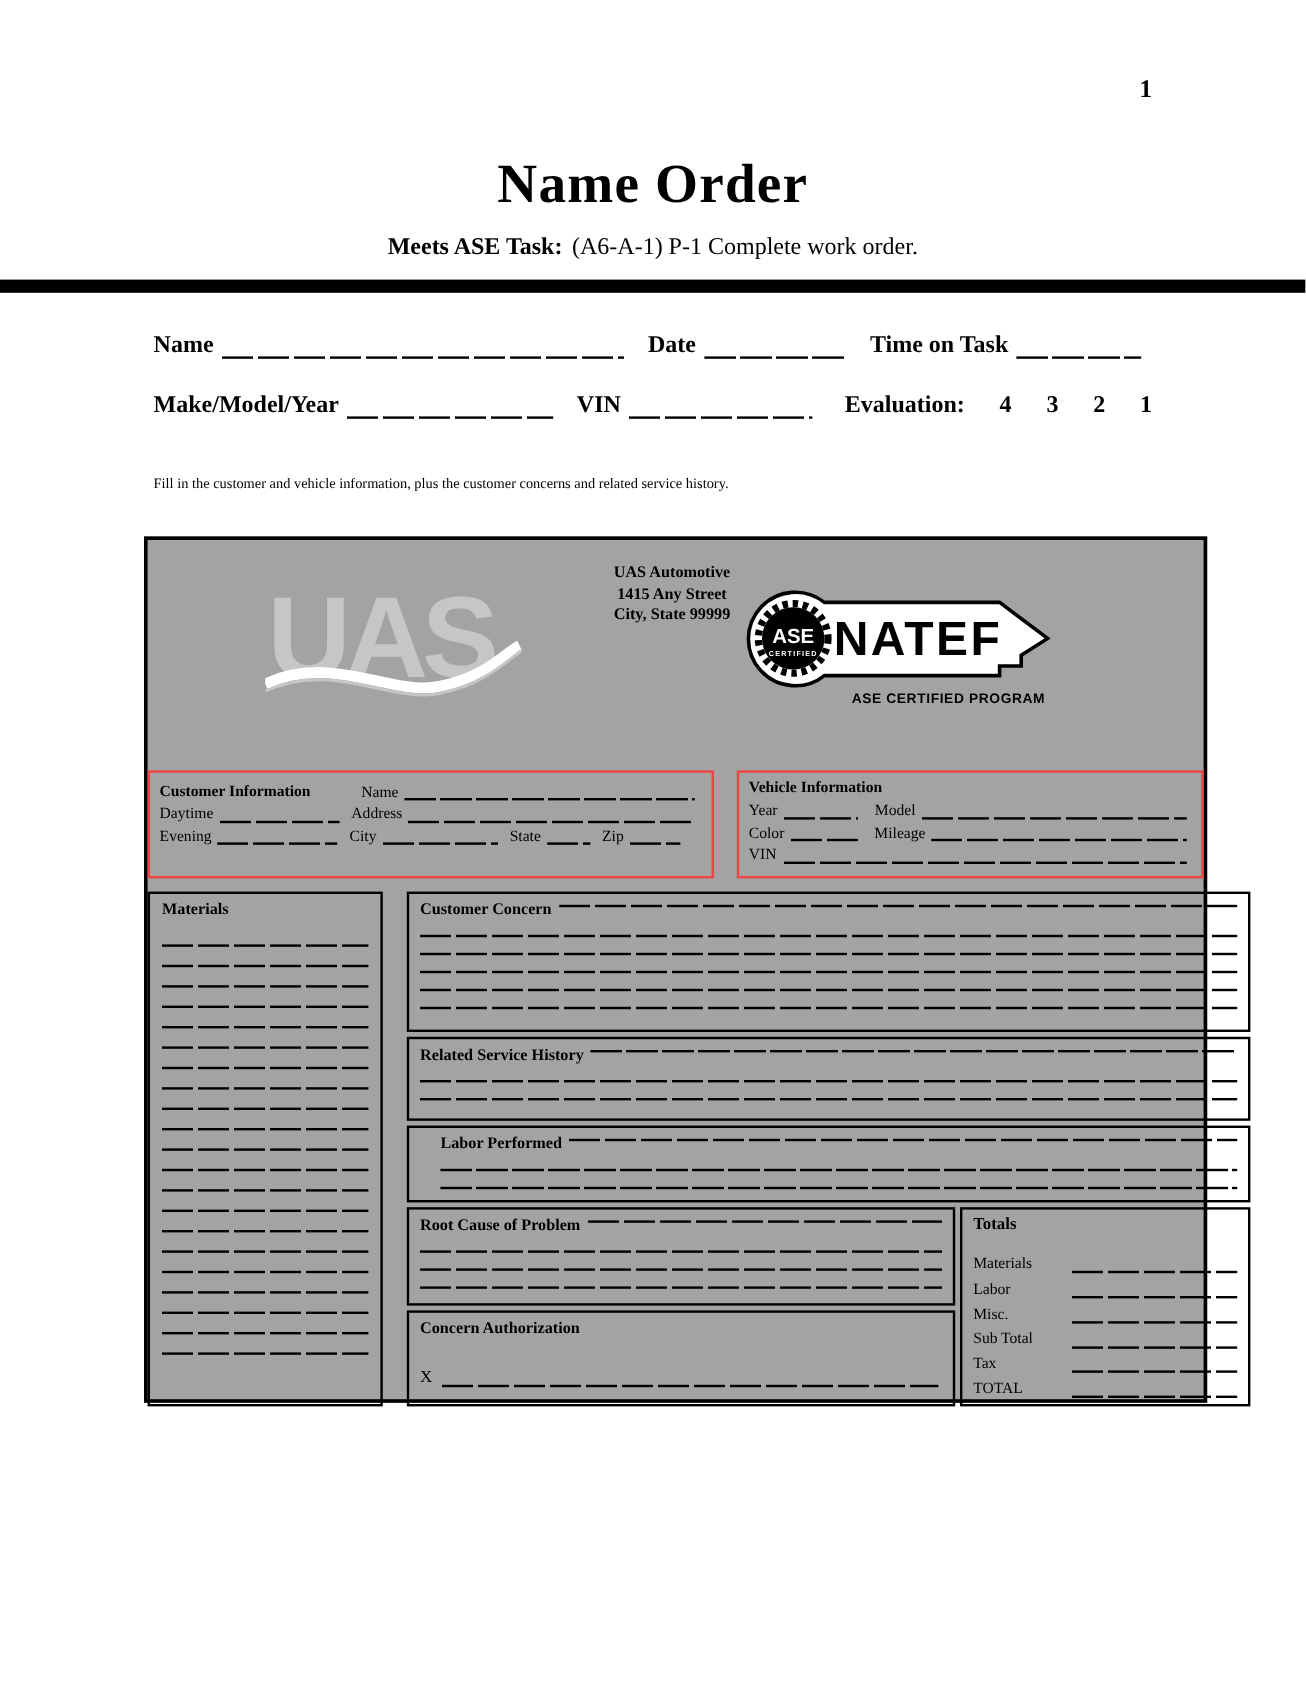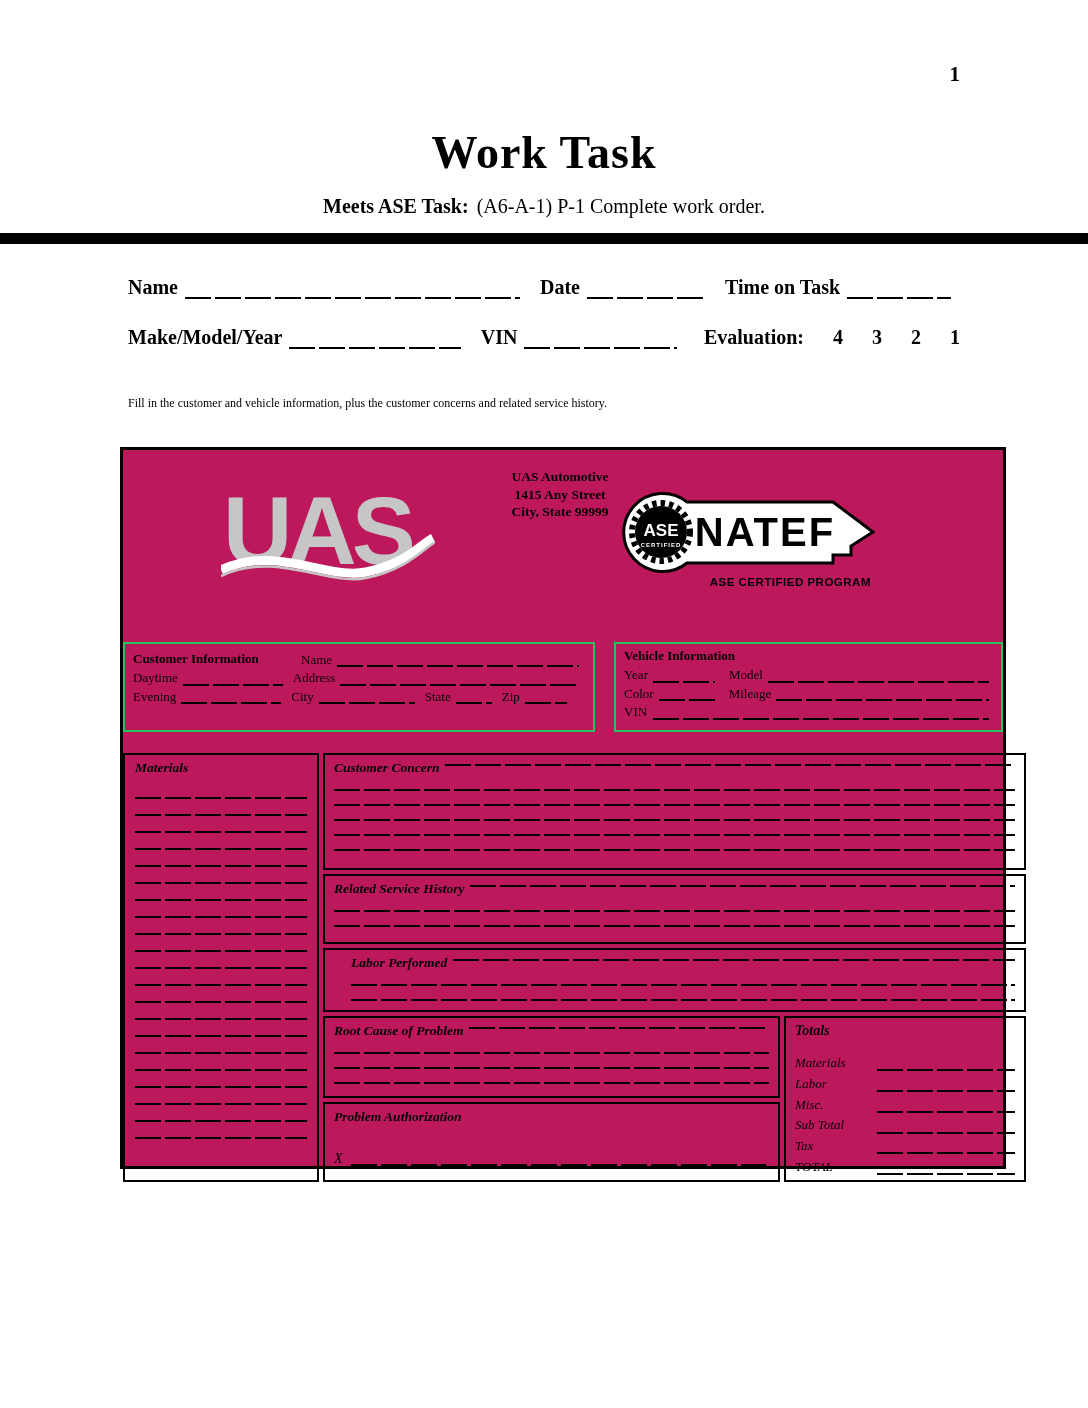--- a/index.html
+++ b/index.html
@@ -34,36 +34,36 @@
   }
   .line { display:inline-block; height:6px; }
   .ml { margin-left:20px; }
   .mr { margin-right:7px; }
 
   .evalnum { font-weight:bold; margin-left:29px; line-height:1.15; }
 
   .instructions { margin:46px 140px 0 128px; font-size:12px; line-height:1.35; width:815px; }
 
   
-  .form-box { margin:36px 0 0 120px; width:886px; height:722px; border:3px solid #000; background:#be185d; }
+  .form-box { margin:36px 0 0 120px; width:886px; height:722px; border:3px solid #000; background:#a3a3a3; }
 
   .form-header { position:relative; height:192px; }
   .watermark { position:absolute; left:98px; top:32px; }
   .addr { position:absolute; left:352px; top:18px; width:170px; text-align:center; font-size:13.5px; font-weight:bold; line-height:1.3; font-family:"Liberation Serif", serif; }
   .natef { position:absolute; left:494px; top:26px; }
 
   .info-row { display:flex; gap:19px; height:90px; }
-  .ibox { border:2px solid #22c55e; padding:4px 8px 4px 8px; font-size:13px; }
+  .ibox { border:2px solid #ef4444; padding:4px 8px 4px 8px; font-size:13px; }
   .cust-box { width:472px; }
   .veh-box { flex:1; }
   .irow { display:flex; align-items:flex-end; margin-top:3px; }
   .irow .t { font-weight:bold; white-space:nowrap; }
   .irow .l { white-space:nowrap; line-height:1.2; } .gap10 { margin-left:10px; }
 
-  .main-row { display:flex; gap:4px; margin-top:21px; height:429px;font-style:italic; }
+  .main-row { display:flex; gap:20px; margin-top:11px; height:429px; }
   .mat-box { width:200px; border:2px solid #000; padding:5px 10px; font-size:13.5px; }
   .mline { height:17px; width:172px; }
   .right-col { flex:1; display:flex; flex-direction:column; gap:4px; }
   .sbox { border:2px solid #000; padding:5px 9px; font-size:13.5px; }
   .concern { height:117px; }
   .related { height:70px; }
   .labor { height:64px;padding-left:26px; }
   .bottom-row { display:flex; gap:4px; flex:1; }
   .bottom-left { width:457px; display:flex; flex-direction:column; gap:4px; }
   .rootcause { height:82px; }
@@ -81,21 +81,21 @@
   .trow { display:flex; align-items:flex-end; margin-top:4.5px; font-size:13px; }
   .trow .tl { width:82px; white-space:nowrap; line-height:1.25; }
   .trow .line { width:138px; }
   .totals-title { font-weight:bold; font-size:14px; margin-bottom:16px; }
 </style>
 </head>
 <body>
 
 <div class="pagenum">1</div>
 
-<h1 class="title">Work Task</h1>
+<h1 class="title">Name Order</h1>
 
 <div class="subtitle">
   <span class="b">Meets ASE Task:</span><span>(A6-A-1)  P-1   Complete work order.</span>
 </div>
 
 <div class="rule"></div>
 
 <div class="frow row1">
   <span class="lbl mr">Name</span>
   <span class="line u" style="width:335px"></span>
@@ -269,21 +269,21 @@
               <span class="line u"></span>
             </div>
             <div>
               <div class="fline u"></div>
             <div class="fline u"></div>
                 <div class="fline u"></div>
               </div>
           </div>
 
           <div class="sbox authbox">
-            <div class="b">Problem Authorization</div>
+            <div class="b">Concern Authorization</div>
             <div class="authx">
               <span class="xl">X</span>
               <span class="line u"></span>
             </div>
           </div>
 
         </div>
 
         <div class="sbox totalsbox">
           <div class="totals-title">Totals</div>

